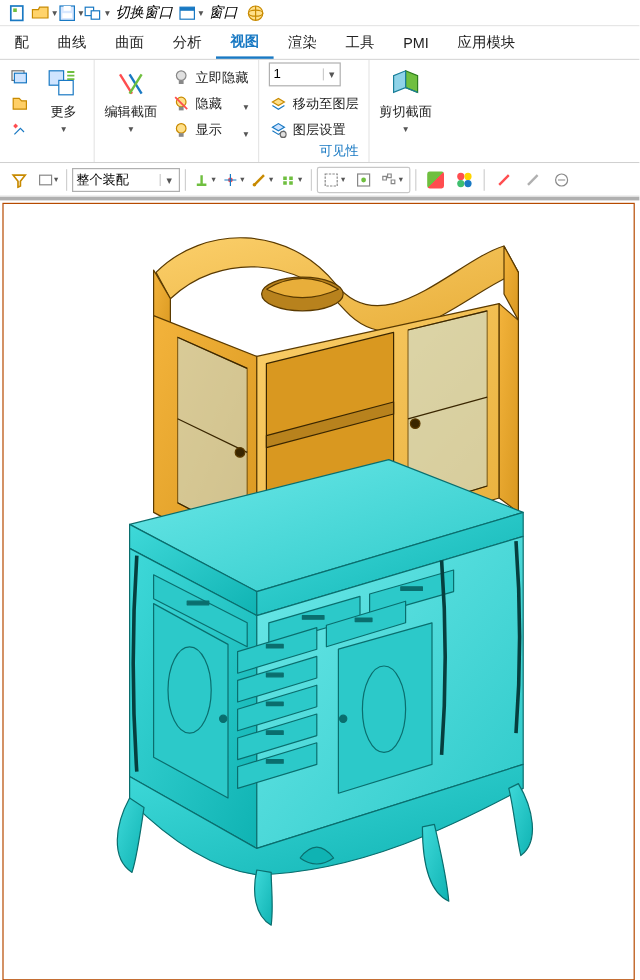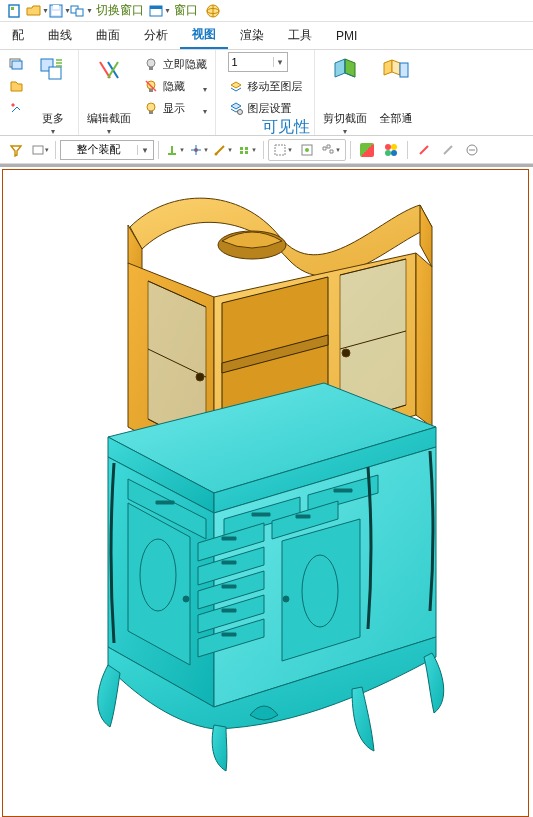--- a/index.html
+++ b/index.html
@@ -3,52 +3,52 @@
 <meta charset="utf-8">
 <style>
   * { box-sizing: border-box; margin: 0; padding: 0; }
   html, body { width: 533px; height: 817px; font-family: "Microsoft YaHei", Arial, sans-serif; font-size: 12px; overflow: hidden; }
   body { background: #fff; display: flex; flex-direction: column; }
 
   
   .qat { display: flex; align-items: center; height: 22px; padding: 0 4px; gap: 0; background: #fff; border-bottom: 1px solid #e0e0e0; }
   .qat .icon-btn { width: 22px; height: 20px; display: flex; align-items: center; justify-content: center; }
   .qat .drop::after { content: "▾"; font-size: 8px; margin-left: 1px; color: #555; }
-  .qat .lbl { padding: 0 4px; color: #4d7c0f; }
+  .qat .lbl { padding: 0 4px; color: #000000; font-style: italic; }
 
   
   .menubar { display: flex; height: 28px; align-items: stretch; border-bottom: 1px solid #d9d9d9; background: #fff; }
   .menu-tab { padding: 0 12px; display: flex; align-items: center; color: #222; }
   .menu-tab.active { border-bottom: 2px solid #1979c3; color: #1979c3; font-weight: 700; }
 
   
   .ribbon { display: flex; align-items: stretch; height: 86px; background: #fff; border-bottom: 1px solid #d0d0d0; overflow: hidden; }
   .group { display: flex; flex-direction: column; align-items: center; padding: 2px 4px; border-right: 1px solid #e6e6e6; }
   .group-body { display: flex; align-items: flex-start; gap: 4px; flex: 1; }
   .ribbon-btn { display: flex; flex-direction: column; align-items: center; justify-content: center; padding: 2px 4px; gap: 2px; min-width: 42px; }
   .ribbon-btn .glyph { width: 32px; height: 32px; display: flex; align-items: center; justify-content: center; }
-  .ribbon-btn .lbl { font-size: 11px; text-align: center; line-height: 13px; color: #222; margin-top: 24px; }
+  .ribbon-btn .lbl { font-size: 11px; text-align: center; line-height: 13px; color: #222; }
   .small-stack { display: flex; flex-direction: column; gap: 2px; }
   .small-row { display: flex; align-items: flex-end; gap: 4px; height: 20px; padding: 0 4px; }
   .small-row .glyph-s { width: 16px; height: 16px; flex: 0 0 16px; display: flex; align-items: center; justify-content: center; }
   .small-row .lbl { font-size: 11px; color: #222; }
-  .group-title { font-size: 16px; color: #1979c3; padding: 1px 0 0 0; margin-left: 42px; }
+  .group-title { font-size: 11px; color: #1979c3; padding: 1px 0 0 0; margin-left: 42px; }
 
   
   .num-combo { display: flex; align-items: center; border: 1px solid #b0b0b0; height: 20px; }
   .num-combo input { border: none; width: 44px; font-size: 11px; padding: 0 3px; outline: none; }
   .num-combo .arr { width: 14px; text-align: center; font-size: 9px; color: #555; border-left: 1px solid #ccc; }
 
   
   .toolbar2 { display: flex; align-items: center; height: 28px; border-bottom: 1px solid #d9d9d9; background: #fff; padding: 0 4px; gap: 0; position: relative; z-index: 2; }
   .toolbar2 .sep { width: 1px; height: 18px; background: #d0d0d0; margin: 0 4px; }
   .tbtn { width: 24px; height: 22px; display: flex; align-items: center; justify-content: center; }
   .tbtn.drop::after { content: "▾"; font-size: 7px; color: #555; margin-left: 1px; }
   .combo { display: flex; align-items: center; border: 1px solid #b0b0b0; height: 20px; background: #fff; min-width: 90px; }
-  .combo .txt { flex: 1; padding: 0 16px; font-size: 11px; }
+  .combo .txt { flex: 1; padding: 0 3px; font-size: 11px; }
   .combo .arr { width: 16px; text-align: center; font-size: 9px; border-left: 1px solid #ccc; color: #555; }
 
   .tgroup-box { display: flex; align-items: center; border: 1px solid #c8c8c8; border-radius: 2px; height: 22px; padding: 0 2px; gap: 0; }
 
   
   .viewport { position: relative; width: 533px; height: 653px; background: #fff; flex: 1; border-top: 3px solid #b0b0b0; }
   .viewport .inner-border { position: absolute; inset: 2px 4px 0 2px; border: 1px solid #b64a00; pointer-events: none; }
 
   
   .puck { width: 14px; height: 14px; border-radius: 2px; display: inline-block; }
@@ -100,20 +100,21 @@
 
 <div class="menubar">
   <div class="menu-tab">配</div>
   <div class="menu-tab">曲线</div>
   <div class="menu-tab">曲面</div>
   <div class="menu-tab">分析</div>
   <div class="menu-tab active">视图</div>
   <div class="menu-tab">渲染</div>
   <div class="menu-tab">工具</div>
   <div class="menu-tab">PMI</div>
+  <div class="menu-tab">应用模块</div>
 </div>
 
 <div class="ribbon">
 
   <div class="group">
     <div class="group-body">
       <div class="small-stack">
         <div class="small-row">
             <span class="glyph-s">
               <svg width="14" height="14">
@@ -238,30 +239,20 @@
       <div class="ribbon-btn">
         <span class="glyph">
           <svg width="32" height="30">
               <path d="M6 22V8l10-4v14z" fill="#8fd3e8" stroke="#1a7f99"></path>
               <path d="M16 4l10 4v14l-10-4z" fill="#6fbf3f" stroke="#2e7d1f"></path>
               <path d="M16 4v14l10 4" fill="none" stroke="#1a7f99"></path>
             </svg>
         </span>
         <span class="lbl">剪切截面</span>
         <span style="font-size:8px;color:#555">▾</span>
-      </div>
-      <div class="ribbon-btn">
-        <span class="glyph">
-          <svg width="32" height="30">
-              <path d="M4 20V8l8-3v12z" fill="#ffd36b" stroke="#c88a00"></path>
-              <path d="M12 5l8 3v12l-8-3z" fill="#ffe8b0" stroke="#c88a00"></path>
-              <rect x="20" y="8" width="8" height="14" fill="#cfe4ff" stroke="#1979c3"></rect>
-            </svg>
-        </span>
-        <span class="lbl">全部通</span>
       </div>
     </div>
   </div>
 </div>
 
 <div class="toolbar2">
   <div class="tbtn">
       <svg width="14" height="14">
         <path d="M2 3h10L8 8v4l-2 1V8z" fill="none" stroke="#c88a00" stroke-width="1.4"></path>
       </svg>

